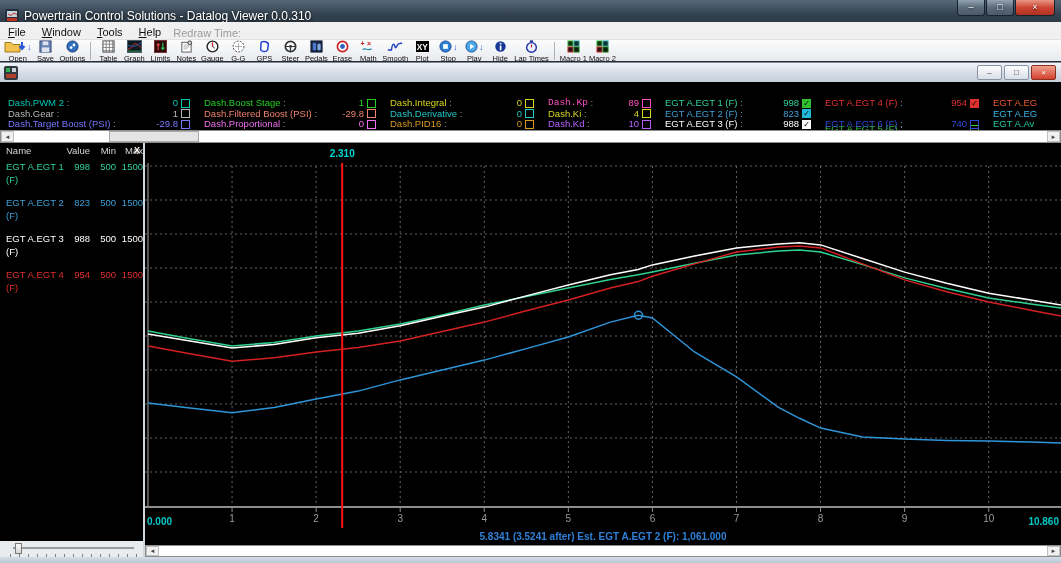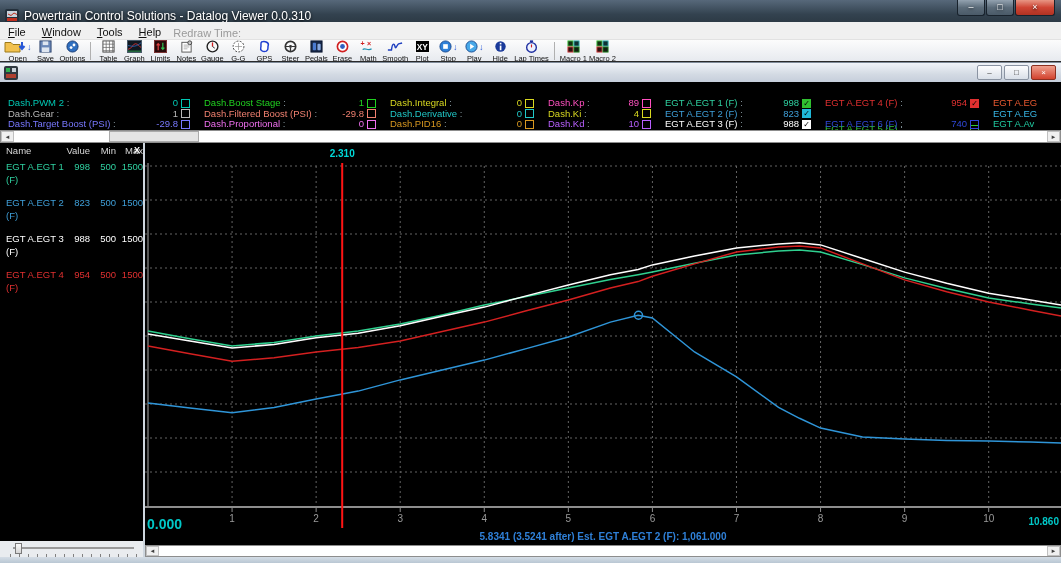--- a/index.html
+++ b/index.html
@@ -76,21 +76,21 @@
   .panel-slider{position:absolute;left:0;top:541px;width:143px;height:16px;background:#e9ecef;}
   .ps-groove{position:absolute;left:13px;right:9px;top:6px;height:2px;background:#fff;border:1px solid #9a9a9a;}
   .ps-thumb{position:absolute;left:15px;top:2px;width:7px;height:11px;background:linear-gradient(#fafafa,#d5d5d5);
     border:1px solid #7a7a7a;}
   .ps-ticks{position:absolute;left:10px;right:6px;top:13px;height:3px;
     background:repeating-linear-gradient(90deg,#808080 0 1px,transparent 1px 9px);}
   .divider{position:absolute;left:143px;top:143px;width:2px;height:414px;background:#ced6de;}
   
   .chart{position:absolute;left:145px;top:143px;width:916px;height:402px;background:#000;overflow:hidden;}
   .chart svg{position:absolute;left:0;top:0;}
-  .lbl-left{position:absolute;left:2px;top:373px;color:#00c8c8;font-size:14px;font-weight:bold;}
+  .lbl-left{position:absolute;left:2px;top:373px;color:#00c8c8;font-size:10px;font-weight:bold;}
   .lbl-right{position:absolute;right:2px;top:373px;color:#00c8c8;font-size:10px;font-weight:bold;}
   .lbl-status{position:absolute;left:0;right:0;top:388px;text-align:center;color:#2f80d8;
     font-size:10px;font-weight:bold;}
   .bottomstrip{position:absolute;left:0;top:557px;width:1061px;height:6px;
     background:linear-gradient(#d4dde6,#b9c7d3);}
 </style>
 </head>
 <body>
 
 <div class="app">
@@ -412,21 +412,21 @@
         </div>
         <div class="chan-cell">
           <span style="color: rgb(216, 152, 32);">Dash.PID16</span>
           <span class="chan-colon">:</span>
           <span class="chan-val" style="color: rgb(216, 152, 32);">0</span>
           <span class="chan-box" style="border-color: rgb(216, 152, 32);"></span>
         </div>
       </div>
       <div class="chan-col" style="width: 117px;">
         <div class="chan-cell">
-          <span style="color: rgb(255, 80, 192);">Dash.Kp</span>
+          <span style="color: rgb(255, 80, 192); font-family: Liberation Mono, monospace;">Dash.Kp</span>
           <span class="chan-colon">:</span>
           <span class="chan-val" style="color: rgb(255, 80, 192);">89</span>
           <span class="chan-box" style="border-color: rgb(255, 80, 192);"></span>
         </div>
         <div class="chan-cell">
           <span style="color: rgb(216, 216, 32);">Dash.Ki</span>
           <span class="chan-colon">:</span>
           <span class="chan-val" style="color: rgb(216, 216, 32);">4</span>
           <span class="chan-box" style="border-color: rgb(216, 216, 32);"></span>
         </div>

